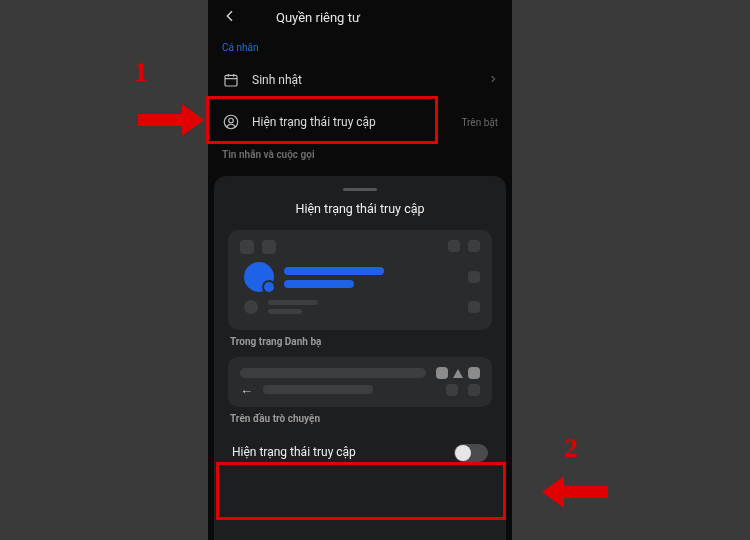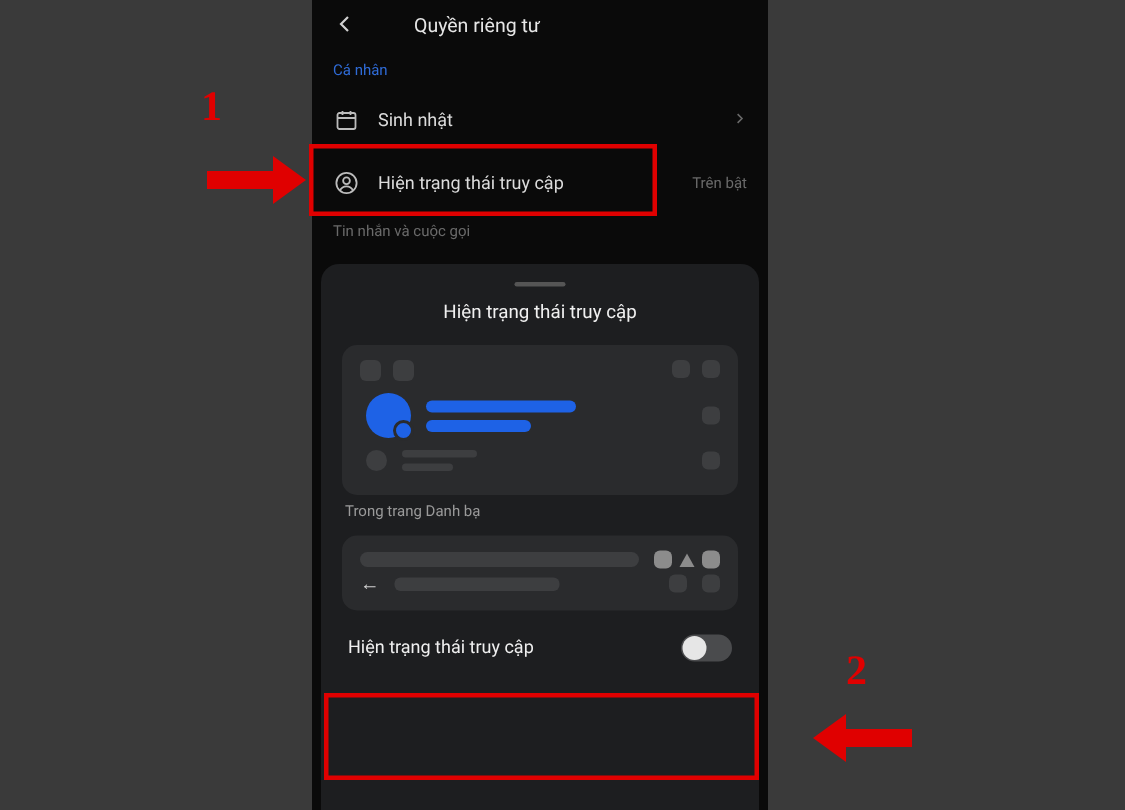--- a/index.html
+++ b/index.html
@@ -39,21 +39,21 @@
     display: flex;
     align-items: center;
     padding: 10px 14px;
     gap: 12px;
     position: relative;
   }
   .row .ic { width: 18px; height: 18px; display: flex; align-items: center; justify-content: center; color: #bcbcbc; }
   .row .lbl { flex: 1; font-size: 12px; color: #dcdcdc; }
   .row .trail { font-size: 10px; color: #6a6a6a; }
   .chev { color: #6a6a6a; font-size: 11px; }
-  .section-label.gray { color: #6a6a6a; }
+  .section-label.gray { color: #6a6a6a; font-weight: bold; }
 
   
   .sheet {
     position: absolute;
     left: 6px; right: 6px; top: 176px; bottom: 0;
     background: #1d1e20;
     border-radius: 12px 12px 0 0;
     padding: 12px 14px 0 14px;
   }
   .handle {
@@ -78,21 +78,21 @@
   .bar { height: 8px; border-radius: 4px; background: #3d3e40; }
   .bar.blue { background: #1e62e6; }
   .mock1-mid { display: flex; align-items: center; gap: 10px; margin: 4px 0 8px 4px; }
   .mock1-lines { display: flex; flex-direction: column; gap: 5px; }
   .mock1-lines .bar { width: 100px; }
   .mock1-lines .bar.short { width: 70px; }
   .mock1-bot { display: flex; align-items: center; gap: 10px; margin-left: 4px; }
   .mock1-bot .dot-sm { }
   .mock1-bot .glines { display: flex; flex-direction: column; gap: 4px; }
   .mock1-bot .glines .bar { width: 50px; height: 5px; }
-  .caption { font-size: 10px; color: #9a9a9a; margin: 4px 0 10px 2px; }
+  .caption { font-size: 10px; color: #9a9a9a; margin: 4px 0 10px 2px; font-weight: bold; }
 
   .mock2 { height: 50px; display: flex; flex-direction: column; justify-content: space-between; padding: 10px 12px; }
   .mock2-top { display: flex; align-items: center; justify-content: space-between; }
   .mock2-top .bar { flex: 1; height: 10px; margin-right: 10px; border-radius: 8px; }
   .m2icons { display: flex; gap: 5px; align-items: center; }
   .tri { width: 0; height: 0; border-left: 5px solid transparent; border-right: 5px solid transparent; border-bottom: 9px solid #8c8c8c; }
   .mock2-bot { display: flex; align-items: center; gap: 10px; }
   .mock2-bot .arrow { color: #cfcfcf; font-size: 13px; }
   .mock2-bot .bar { width: 110px; height: 9px; }
   .mock2-bot .spacer { flex: 1; }
@@ -217,20 +217,21 @@
         </div>
       </div>
       <div class="mock2-bot">
         <span class="arrow">←</span>
         <div class="bar"></div>
         <div class="spacer"></div>
         <div class="sq sm"></div>
         <div class="sq sm"></div>
       </div>
     </div>
+    <div class="caption">Trên đầu trò chuyện</div>
 
     <div class="setting">
       <div class="setting-text">
         <div class="setting-title">Hiện trạng thái truy cập</div>
       </div>
       <div class="toggle">
         <div class="knob"></div>
       </div>
     </div>
   </div>

